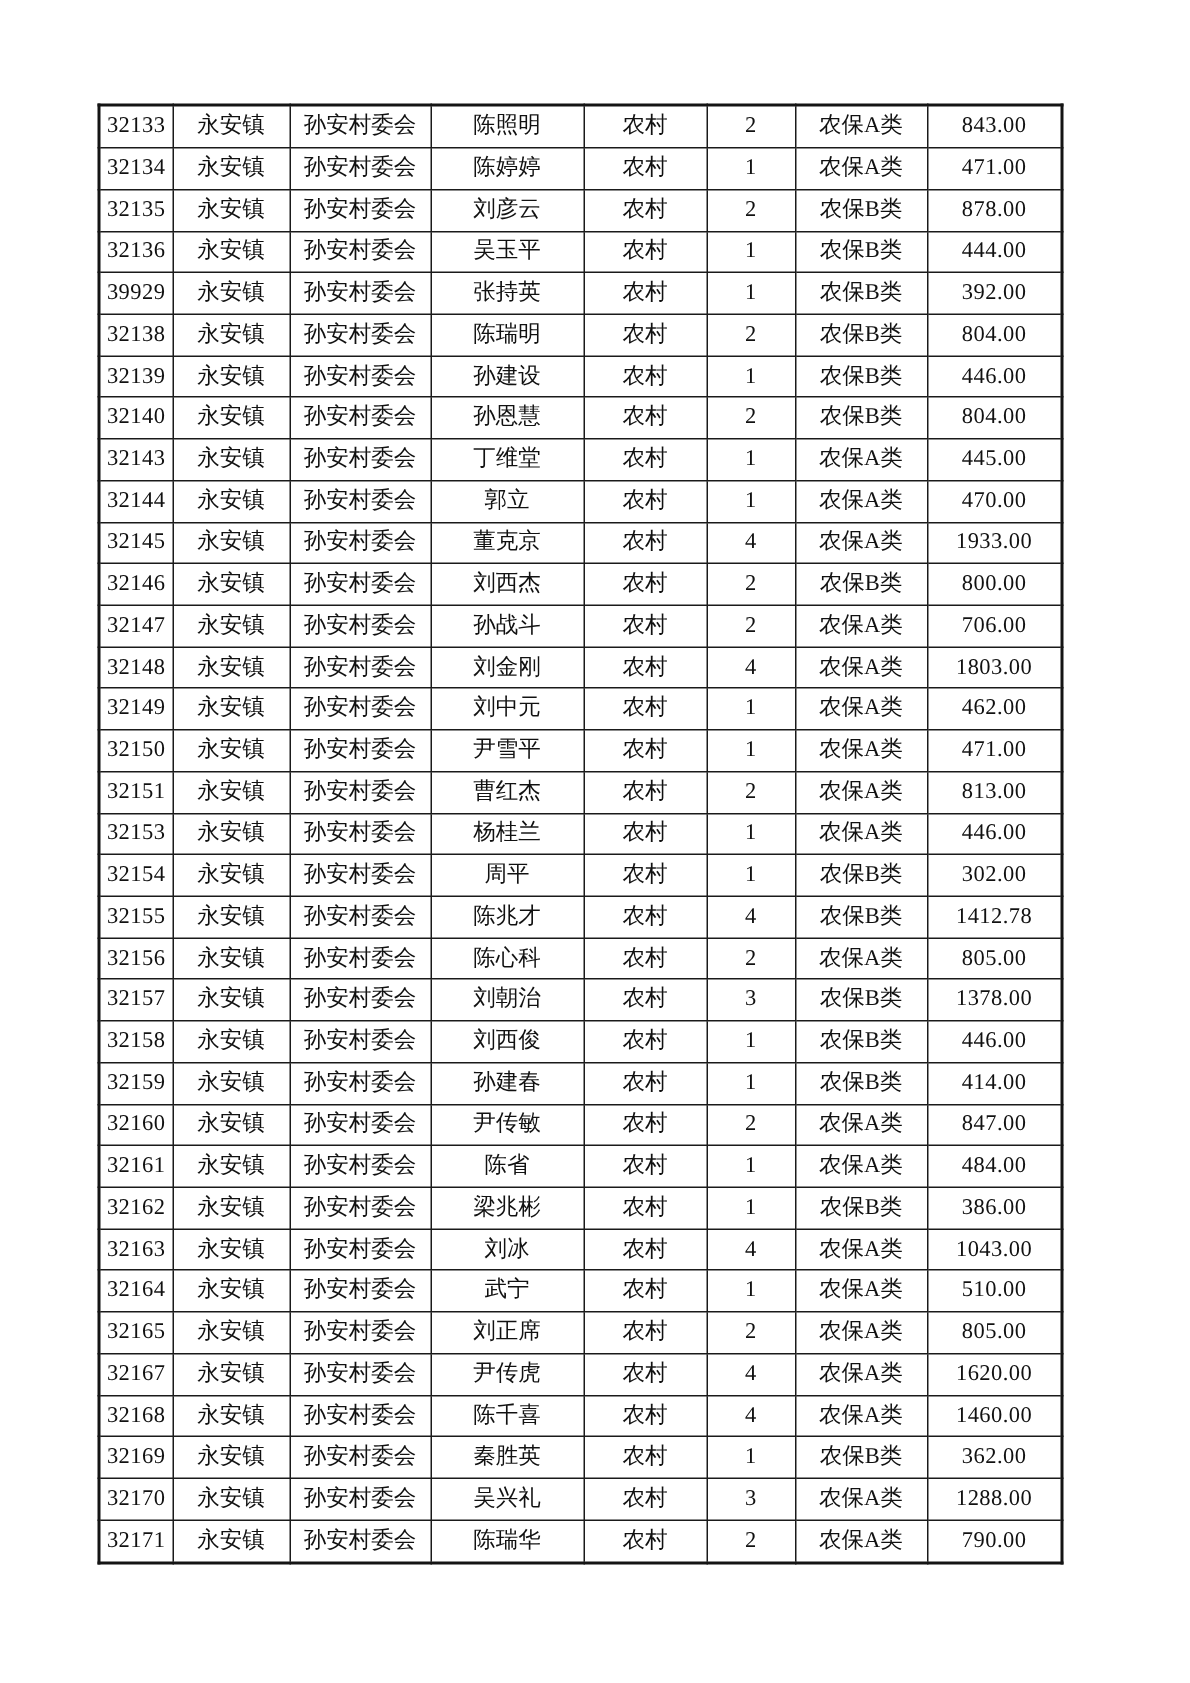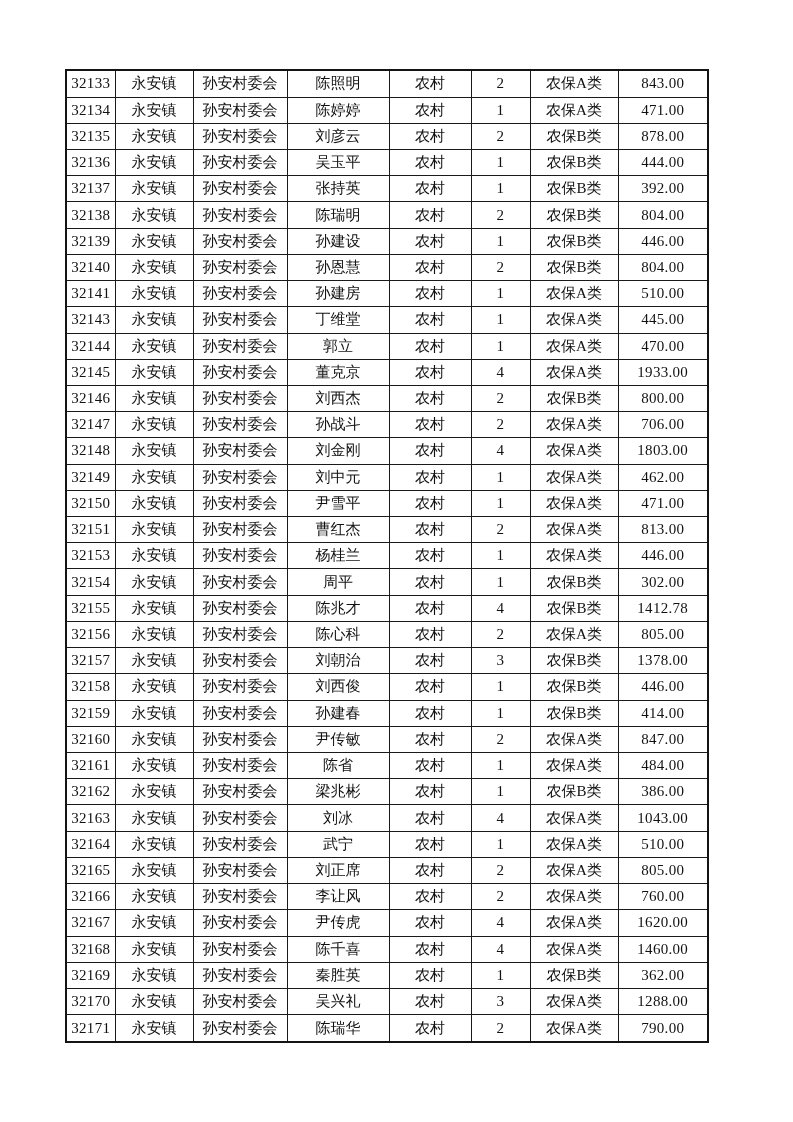--- a/index.html
+++ b/index.html
@@ -95,21 +95,21 @@
     <td class="num">32136</td>
     <td>永安镇</td>
     <td>孙安村委会</td>
     <td>吴玉平</td>
     <td>农村</td>
     <td class="num">1</td>
     <td>农保B类</td>
     <td class="num amount">444.00</td>
   </tr>
         <tr>
-    <td class="num">32137</td>
+    <td class="num">39929</td>
     <td>永安镇</td>
     <td>孙安村委会</td>
     <td>张持英</td>
     <td>农村</td>
     <td class="num">1</td>
     <td>农保B类</td>
     <td class="num amount">392.00</td>
   </tr>
         <tr>
     <td class="num">32138</td>
@@ -135,258 +135,238 @@
     <td class="num">32140</td>
     <td>永安镇</td>
     <td>孙安村委会</td>
     <td>孙恩慧</td>
     <td>农村</td>
     <td class="num">2</td>
     <td>农保B类</td>
     <td class="num amount">804.00</td>
   </tr>
         <tr>
-    <td class="num">32141</td>
-    <td>永安镇</td>
-    <td>孙安村委会</td>
-    <td>孙建房</td>
+    <td class="num">32143</td>
+    <td>永安镇</td>
+    <td>孙安村委会</td>
+    <td>丁维堂</td>
+    <td>农村</td>
+    <td class="num">1</td>
+    <td>农保A类</td>
+    <td class="num amount">445.00</td>
+  </tr>
+        <tr>
+    <td class="num">32144</td>
+    <td>永安镇</td>
+    <td>孙安村委会</td>
+    <td>郭立</td>
+    <td>农村</td>
+    <td class="num">1</td>
+    <td>农保A类</td>
+    <td class="num amount">470.00</td>
+  </tr>
+        <tr>
+    <td class="num">32145</td>
+    <td>永安镇</td>
+    <td>孙安村委会</td>
+    <td>董克京</td>
+    <td>农村</td>
+    <td class="num">4</td>
+    <td>农保A类</td>
+    <td class="num amount">1933.00</td>
+  </tr>
+        <tr>
+    <td class="num">32146</td>
+    <td>永安镇</td>
+    <td>孙安村委会</td>
+    <td>刘西杰</td>
+    <td>农村</td>
+    <td class="num">2</td>
+    <td>农保B类</td>
+    <td class="num amount">800.00</td>
+  </tr>
+        <tr>
+    <td class="num">32147</td>
+    <td>永安镇</td>
+    <td>孙安村委会</td>
+    <td>孙战斗</td>
+    <td>农村</td>
+    <td class="num">2</td>
+    <td>农保A类</td>
+    <td class="num amount">706.00</td>
+  </tr>
+        <tr>
+    <td class="num">32148</td>
+    <td>永安镇</td>
+    <td>孙安村委会</td>
+    <td>刘金刚</td>
+    <td>农村</td>
+    <td class="num">4</td>
+    <td>农保A类</td>
+    <td class="num amount">1803.00</td>
+  </tr>
+        <tr>
+    <td class="num">32149</td>
+    <td>永安镇</td>
+    <td>孙安村委会</td>
+    <td>刘中元</td>
+    <td>农村</td>
+    <td class="num">1</td>
+    <td>农保A类</td>
+    <td class="num amount">462.00</td>
+  </tr>
+        <tr>
+    <td class="num">32150</td>
+    <td>永安镇</td>
+    <td>孙安村委会</td>
+    <td>尹雪平</td>
+    <td>农村</td>
+    <td class="num">1</td>
+    <td>农保A类</td>
+    <td class="num amount">471.00</td>
+  </tr>
+        <tr>
+    <td class="num">32151</td>
+    <td>永安镇</td>
+    <td>孙安村委会</td>
+    <td>曹红杰</td>
+    <td>农村</td>
+    <td class="num">2</td>
+    <td>农保A类</td>
+    <td class="num amount">813.00</td>
+  </tr>
+        <tr>
+    <td class="num">32153</td>
+    <td>永安镇</td>
+    <td>孙安村委会</td>
+    <td>杨桂兰</td>
+    <td>农村</td>
+    <td class="num">1</td>
+    <td>农保A类</td>
+    <td class="num amount">446.00</td>
+  </tr>
+        <tr>
+    <td class="num">32154</td>
+    <td>永安镇</td>
+    <td>孙安村委会</td>
+    <td>周平</td>
+    <td>农村</td>
+    <td class="num">1</td>
+    <td>农保B类</td>
+    <td class="num amount">302.00</td>
+  </tr>
+        <tr>
+    <td class="num">32155</td>
+    <td>永安镇</td>
+    <td>孙安村委会</td>
+    <td>陈兆才</td>
+    <td>农村</td>
+    <td class="num">4</td>
+    <td>农保B类</td>
+    <td class="num amount">1412.78</td>
+  </tr>
+        <tr>
+    <td class="num">32156</td>
+    <td>永安镇</td>
+    <td>孙安村委会</td>
+    <td>陈心科</td>
+    <td>农村</td>
+    <td class="num">2</td>
+    <td>农保A类</td>
+    <td class="num amount">805.00</td>
+  </tr>
+        <tr>
+    <td class="num">32157</td>
+    <td>永安镇</td>
+    <td>孙安村委会</td>
+    <td>刘朝治</td>
+    <td>农村</td>
+    <td class="num">3</td>
+    <td>农保B类</td>
+    <td class="num amount">1378.00</td>
+  </tr>
+        <tr>
+    <td class="num">32158</td>
+    <td>永安镇</td>
+    <td>孙安村委会</td>
+    <td>刘西俊</td>
+    <td>农村</td>
+    <td class="num">1</td>
+    <td>农保B类</td>
+    <td class="num amount">446.00</td>
+  </tr>
+        <tr>
+    <td class="num">32159</td>
+    <td>永安镇</td>
+    <td>孙安村委会</td>
+    <td>孙建春</td>
+    <td>农村</td>
+    <td class="num">1</td>
+    <td>农保B类</td>
+    <td class="num amount">414.00</td>
+  </tr>
+        <tr>
+    <td class="num">32160</td>
+    <td>永安镇</td>
+    <td>孙安村委会</td>
+    <td>尹传敏</td>
+    <td>农村</td>
+    <td class="num">2</td>
+    <td>农保A类</td>
+    <td class="num amount">847.00</td>
+  </tr>
+        <tr>
+    <td class="num">32161</td>
+    <td>永安镇</td>
+    <td>孙安村委会</td>
+    <td>陈省</td>
+    <td>农村</td>
+    <td class="num">1</td>
+    <td>农保A类</td>
+    <td class="num amount">484.00</td>
+  </tr>
+        <tr>
+    <td class="num">32162</td>
+    <td>永安镇</td>
+    <td>孙安村委会</td>
+    <td>梁兆彬</td>
+    <td>农村</td>
+    <td class="num">1</td>
+    <td>农保B类</td>
+    <td class="num amount">386.00</td>
+  </tr>
+        <tr>
+    <td class="num">32163</td>
+    <td>永安镇</td>
+    <td>孙安村委会</td>
+    <td>刘冰</td>
+    <td>农村</td>
+    <td class="num">4</td>
+    <td>农保A类</td>
+    <td class="num amount">1043.00</td>
+  </tr>
+        <tr>
+    <td class="num">32164</td>
+    <td>永安镇</td>
+    <td>孙安村委会</td>
+    <td>武宁</td>
     <td>农村</td>
     <td class="num">1</td>
     <td>农保A类</td>
     <td class="num amount">510.00</td>
   </tr>
         <tr>
-    <td class="num">32143</td>
-    <td>永安镇</td>
-    <td>孙安村委会</td>
-    <td>丁维堂</td>
-    <td>农村</td>
-    <td class="num">1</td>
-    <td>农保A类</td>
-    <td class="num amount">445.00</td>
-  </tr>
-        <tr>
-    <td class="num">32144</td>
-    <td>永安镇</td>
-    <td>孙安村委会</td>
-    <td>郭立</td>
-    <td>农村</td>
-    <td class="num">1</td>
-    <td>农保A类</td>
-    <td class="num amount">470.00</td>
-  </tr>
-        <tr>
-    <td class="num">32145</td>
-    <td>永安镇</td>
-    <td>孙安村委会</td>
-    <td>董克京</td>
-    <td>农村</td>
-    <td class="num">4</td>
-    <td>农保A类</td>
-    <td class="num amount">1933.00</td>
-  </tr>
-        <tr>
-    <td class="num">32146</td>
-    <td>永安镇</td>
-    <td>孙安村委会</td>
-    <td>刘西杰</td>
-    <td>农村</td>
-    <td class="num">2</td>
-    <td>农保B类</td>
-    <td class="num amount">800.00</td>
-  </tr>
-        <tr>
-    <td class="num">32147</td>
-    <td>永安镇</td>
-    <td>孙安村委会</td>
-    <td>孙战斗</td>
-    <td>农村</td>
-    <td class="num">2</td>
-    <td>农保A类</td>
-    <td class="num amount">706.00</td>
-  </tr>
-        <tr>
-    <td class="num">32148</td>
-    <td>永安镇</td>
-    <td>孙安村委会</td>
-    <td>刘金刚</td>
-    <td>农村</td>
-    <td class="num">4</td>
-    <td>农保A类</td>
-    <td class="num amount">1803.00</td>
-  </tr>
-        <tr>
-    <td class="num">32149</td>
-    <td>永安镇</td>
-    <td>孙安村委会</td>
-    <td>刘中元</td>
-    <td>农村</td>
-    <td class="num">1</td>
-    <td>农保A类</td>
-    <td class="num amount">462.00</td>
-  </tr>
-        <tr>
-    <td class="num">32150</td>
-    <td>永安镇</td>
-    <td>孙安村委会</td>
-    <td>尹雪平</td>
-    <td>农村</td>
-    <td class="num">1</td>
-    <td>农保A类</td>
-    <td class="num amount">471.00</td>
-  </tr>
-        <tr>
-    <td class="num">32151</td>
-    <td>永安镇</td>
-    <td>孙安村委会</td>
-    <td>曹红杰</td>
-    <td>农村</td>
-    <td class="num">2</td>
-    <td>农保A类</td>
-    <td class="num amount">813.00</td>
-  </tr>
-        <tr>
-    <td class="num">32153</td>
-    <td>永安镇</td>
-    <td>孙安村委会</td>
-    <td>杨桂兰</td>
-    <td>农村</td>
-    <td class="num">1</td>
-    <td>农保A类</td>
-    <td class="num amount">446.00</td>
-  </tr>
-        <tr>
-    <td class="num">32154</td>
-    <td>永安镇</td>
-    <td>孙安村委会</td>
-    <td>周平</td>
-    <td>农村</td>
-    <td class="num">1</td>
-    <td>农保B类</td>
-    <td class="num amount">302.00</td>
-  </tr>
-        <tr>
-    <td class="num">32155</td>
-    <td>永安镇</td>
-    <td>孙安村委会</td>
-    <td>陈兆才</td>
-    <td>农村</td>
-    <td class="num">4</td>
-    <td>农保B类</td>
-    <td class="num amount">1412.78</td>
-  </tr>
-        <tr>
-    <td class="num">32156</td>
-    <td>永安镇</td>
-    <td>孙安村委会</td>
-    <td>陈心科</td>
+    <td class="num">32165</td>
+    <td>永安镇</td>
+    <td>孙安村委会</td>
+    <td>刘正席</td>
     <td>农村</td>
     <td class="num">2</td>
     <td>农保A类</td>
     <td class="num amount">805.00</td>
-  </tr>
-        <tr>
-    <td class="num">32157</td>
-    <td>永安镇</td>
-    <td>孙安村委会</td>
-    <td>刘朝治</td>
-    <td>农村</td>
-    <td class="num">3</td>
-    <td>农保B类</td>
-    <td class="num amount">1378.00</td>
-  </tr>
-        <tr>
-    <td class="num">32158</td>
-    <td>永安镇</td>
-    <td>孙安村委会</td>
-    <td>刘西俊</td>
-    <td>农村</td>
-    <td class="num">1</td>
-    <td>农保B类</td>
-    <td class="num amount">446.00</td>
-  </tr>
-        <tr>
-    <td class="num">32159</td>
-    <td>永安镇</td>
-    <td>孙安村委会</td>
-    <td>孙建春</td>
-    <td>农村</td>
-    <td class="num">1</td>
-    <td>农保B类</td>
-    <td class="num amount">414.00</td>
-  </tr>
-        <tr>
-    <td class="num">32160</td>
-    <td>永安镇</td>
-    <td>孙安村委会</td>
-    <td>尹传敏</td>
-    <td>农村</td>
-    <td class="num">2</td>
-    <td>农保A类</td>
-    <td class="num amount">847.00</td>
-  </tr>
-        <tr>
-    <td class="num">32161</td>
-    <td>永安镇</td>
-    <td>孙安村委会</td>
-    <td>陈省</td>
-    <td>农村</td>
-    <td class="num">1</td>
-    <td>农保A类</td>
-    <td class="num amount">484.00</td>
-  </tr>
-        <tr>
-    <td class="num">32162</td>
-    <td>永安镇</td>
-    <td>孙安村委会</td>
-    <td>梁兆彬</td>
-    <td>农村</td>
-    <td class="num">1</td>
-    <td>农保B类</td>
-    <td class="num amount">386.00</td>
-  </tr>
-        <tr>
-    <td class="num">32163</td>
-    <td>永安镇</td>
-    <td>孙安村委会</td>
-    <td>刘冰</td>
-    <td>农村</td>
-    <td class="num">4</td>
-    <td>农保A类</td>
-    <td class="num amount">1043.00</td>
-  </tr>
-        <tr>
-    <td class="num">32164</td>
-    <td>永安镇</td>
-    <td>孙安村委会</td>
-    <td>武宁</td>
-    <td>农村</td>
-    <td class="num">1</td>
-    <td>农保A类</td>
-    <td class="num amount">510.00</td>
-  </tr>
-        <tr>
-    <td class="num">32165</td>
-    <td>永安镇</td>
-    <td>孙安村委会</td>
-    <td>刘正席</td>
-    <td>农村</td>
-    <td class="num">2</td>
-    <td>农保A类</td>
-    <td class="num amount">805.00</td>
-  </tr>
-        <tr>
-    <td class="num">32166</td>
-    <td>永安镇</td>
-    <td>孙安村委会</td>
-    <td>李让风</td>
-    <td>农村</td>
-    <td class="num">2</td>
-    <td>农保A类</td>
-    <td class="num amount">760.00</td>
   </tr>
         <tr>
     <td class="num">32167</td>
     <td>永安镇</td>
     <td>孙安村委会</td>
     <td>尹传虎</td>
     <td>农村</td>
     <td class="num">4</td>
     <td>农保A类</td>
     <td class="num amount">1620.00</td>

